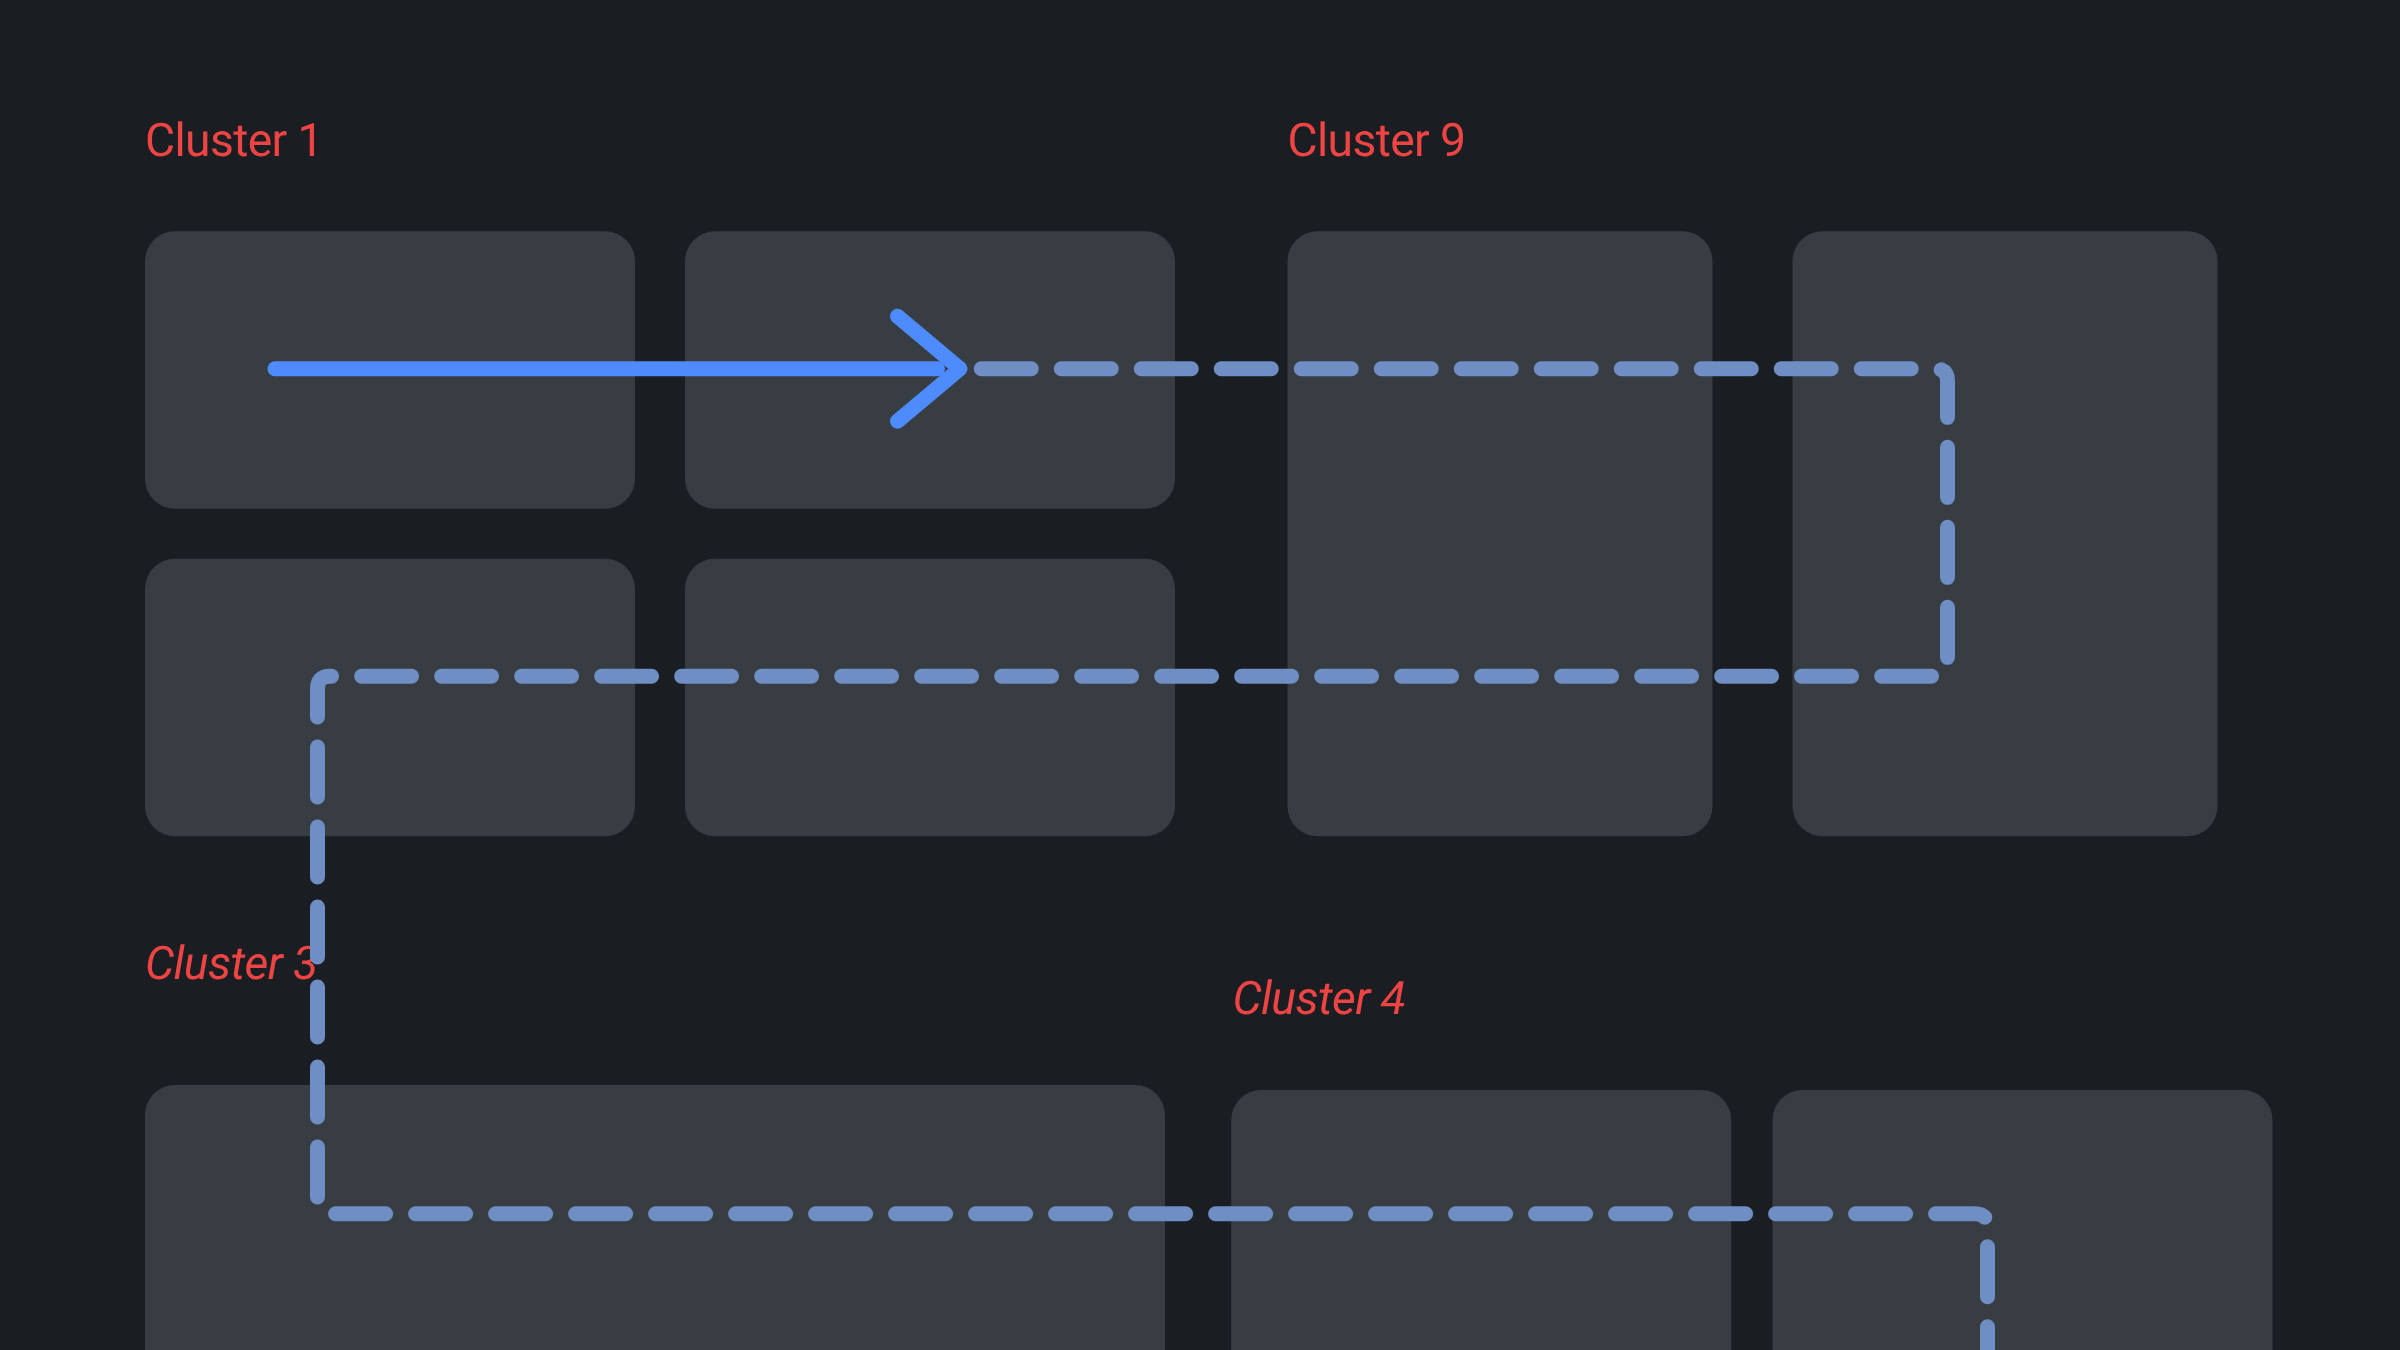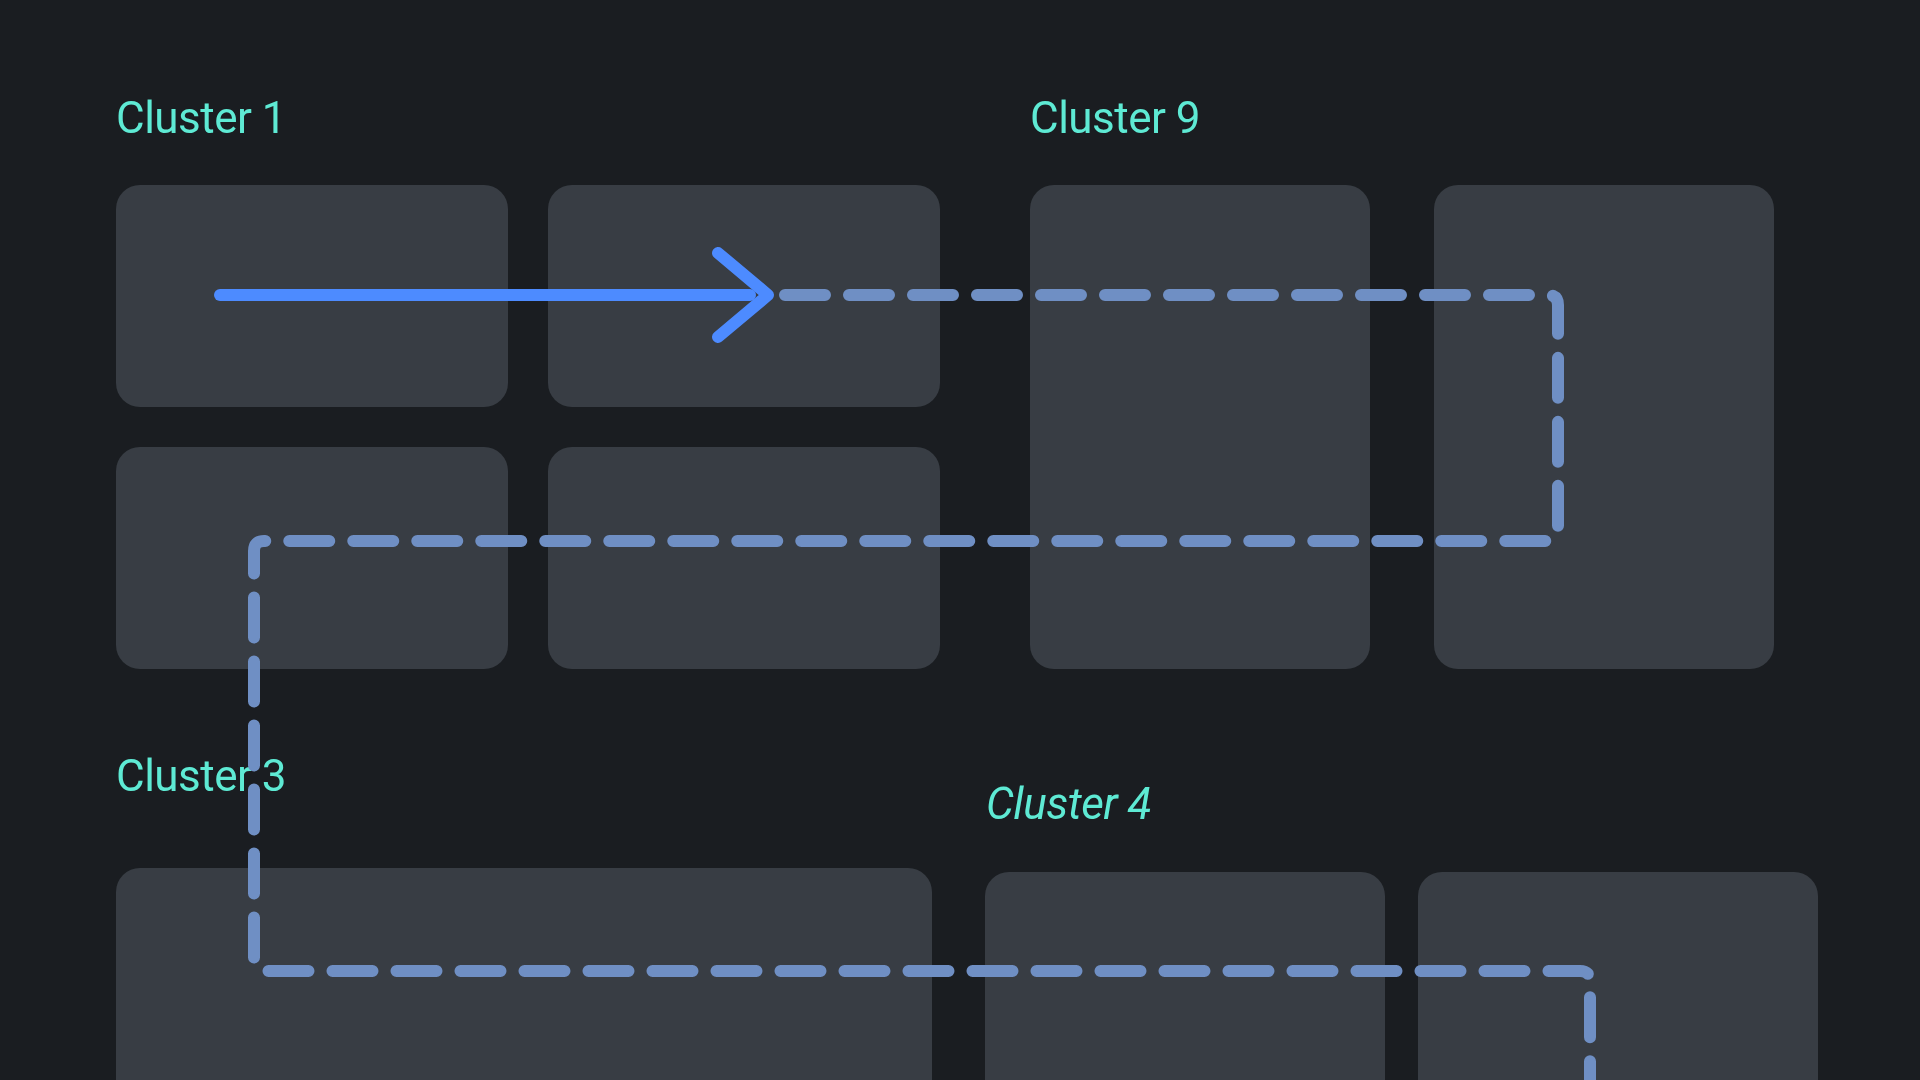--- a/index.html
+++ b/index.html
@@ -10,22 +10,22 @@
     body {
       width: 1920px;
       height: 1080px;
       background: #1a1d21;
       font-family: -apple-system, BlinkMacSystemFont, 'Segoe UI', Roboto, sans-serif;
       position: relative;
       overflow: hidden;
     }
     .cluster-label {
       position: absolute;
-      color: #5eead4;
-      font-size: 44px;
+      color: #ef4444;
+      font-size: 37px;
       font-weight: 400;
       letter-spacing: -0.5px;
     }
     .node {
       position: absolute;
       background: #383d44;
       border-radius: 24px;
     }
     .svg-overlay {
       position: absolute;
@@ -34,21 +34,21 @@
       width: 1920px;
       height: 1080px;
       pointer-events: none;
     }
   </style>
 </head>
 <body>
 
 <div class="cluster-label" style="left:116px; top:92px;">Cluster 1</div>
 <div class="cluster-label" style="left:1030px; top:92px;">Cluster 9</div>
-<div class="cluster-label" style="left:116px; top:750px;">Cluster 3</div>
+<div class="cluster-label" style="left:116px; top:750px;font-style:italic;">Cluster 3</div>
 <div class="cluster-label" style="left:986px; top:778px;font-style:italic;">Cluster 4</div>
 
 <div class="node" style="left:116px; top:185px; width:392px; height:222px;"></div>
 <div class="node" style="left:548px; top:185px; width:392px; height:222px;"></div>
 <div class="node" style="left:116px; top:447px; width:392px; height:222px;"></div>
 <div class="node" style="left:548px; top:447px; width:392px; height:222px;"></div>
 
 <div class="node" style="left:1030px; top:185px; width:340px; height:484px;"></div>
 <div class="node" style="left:1434px; top:185px; width:340px; height:484px;"></div>
 

